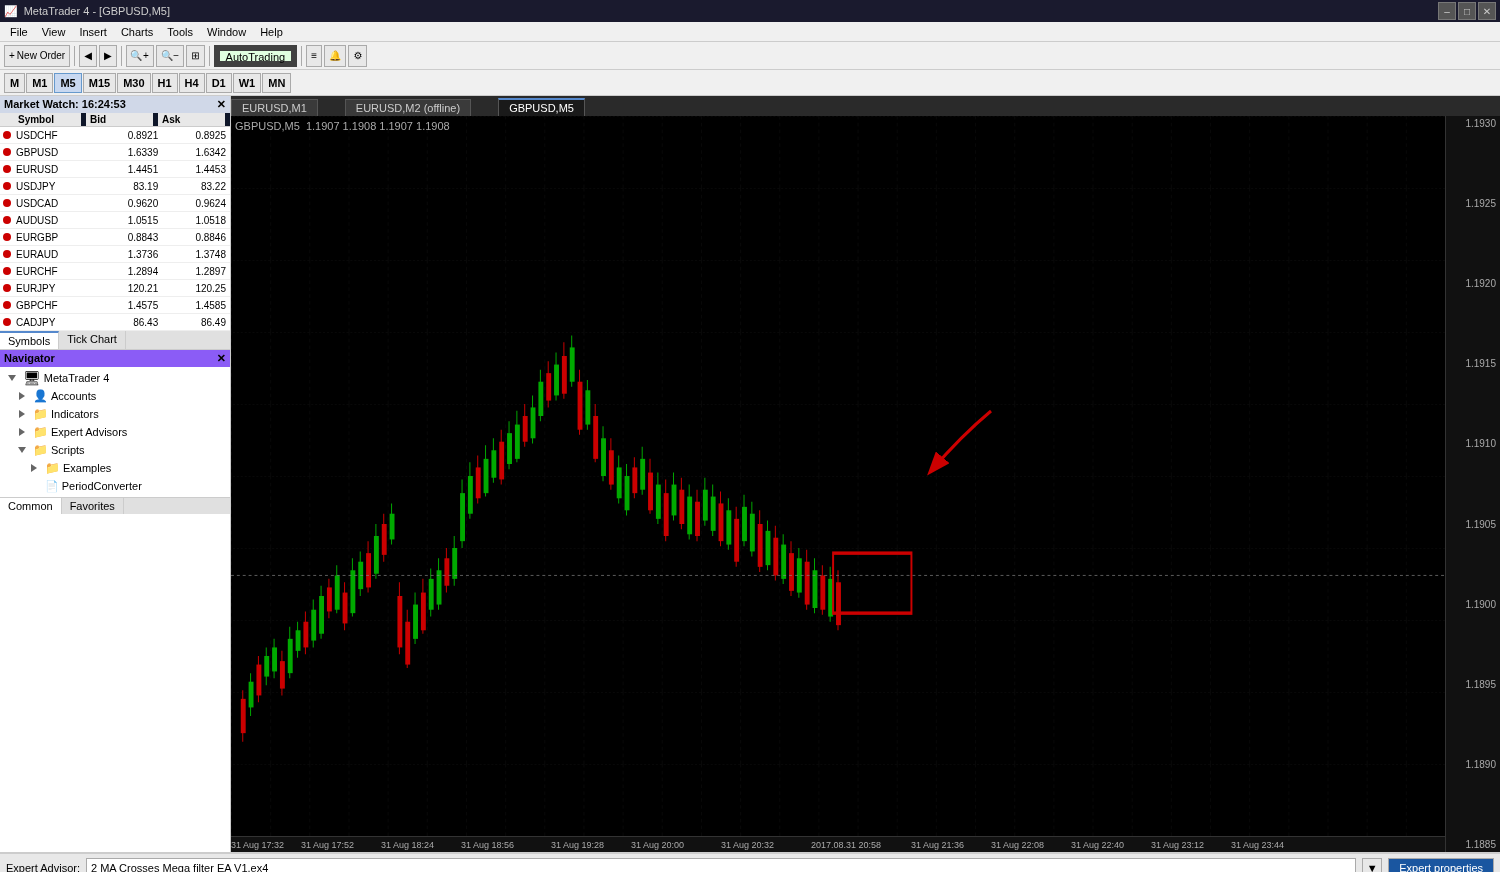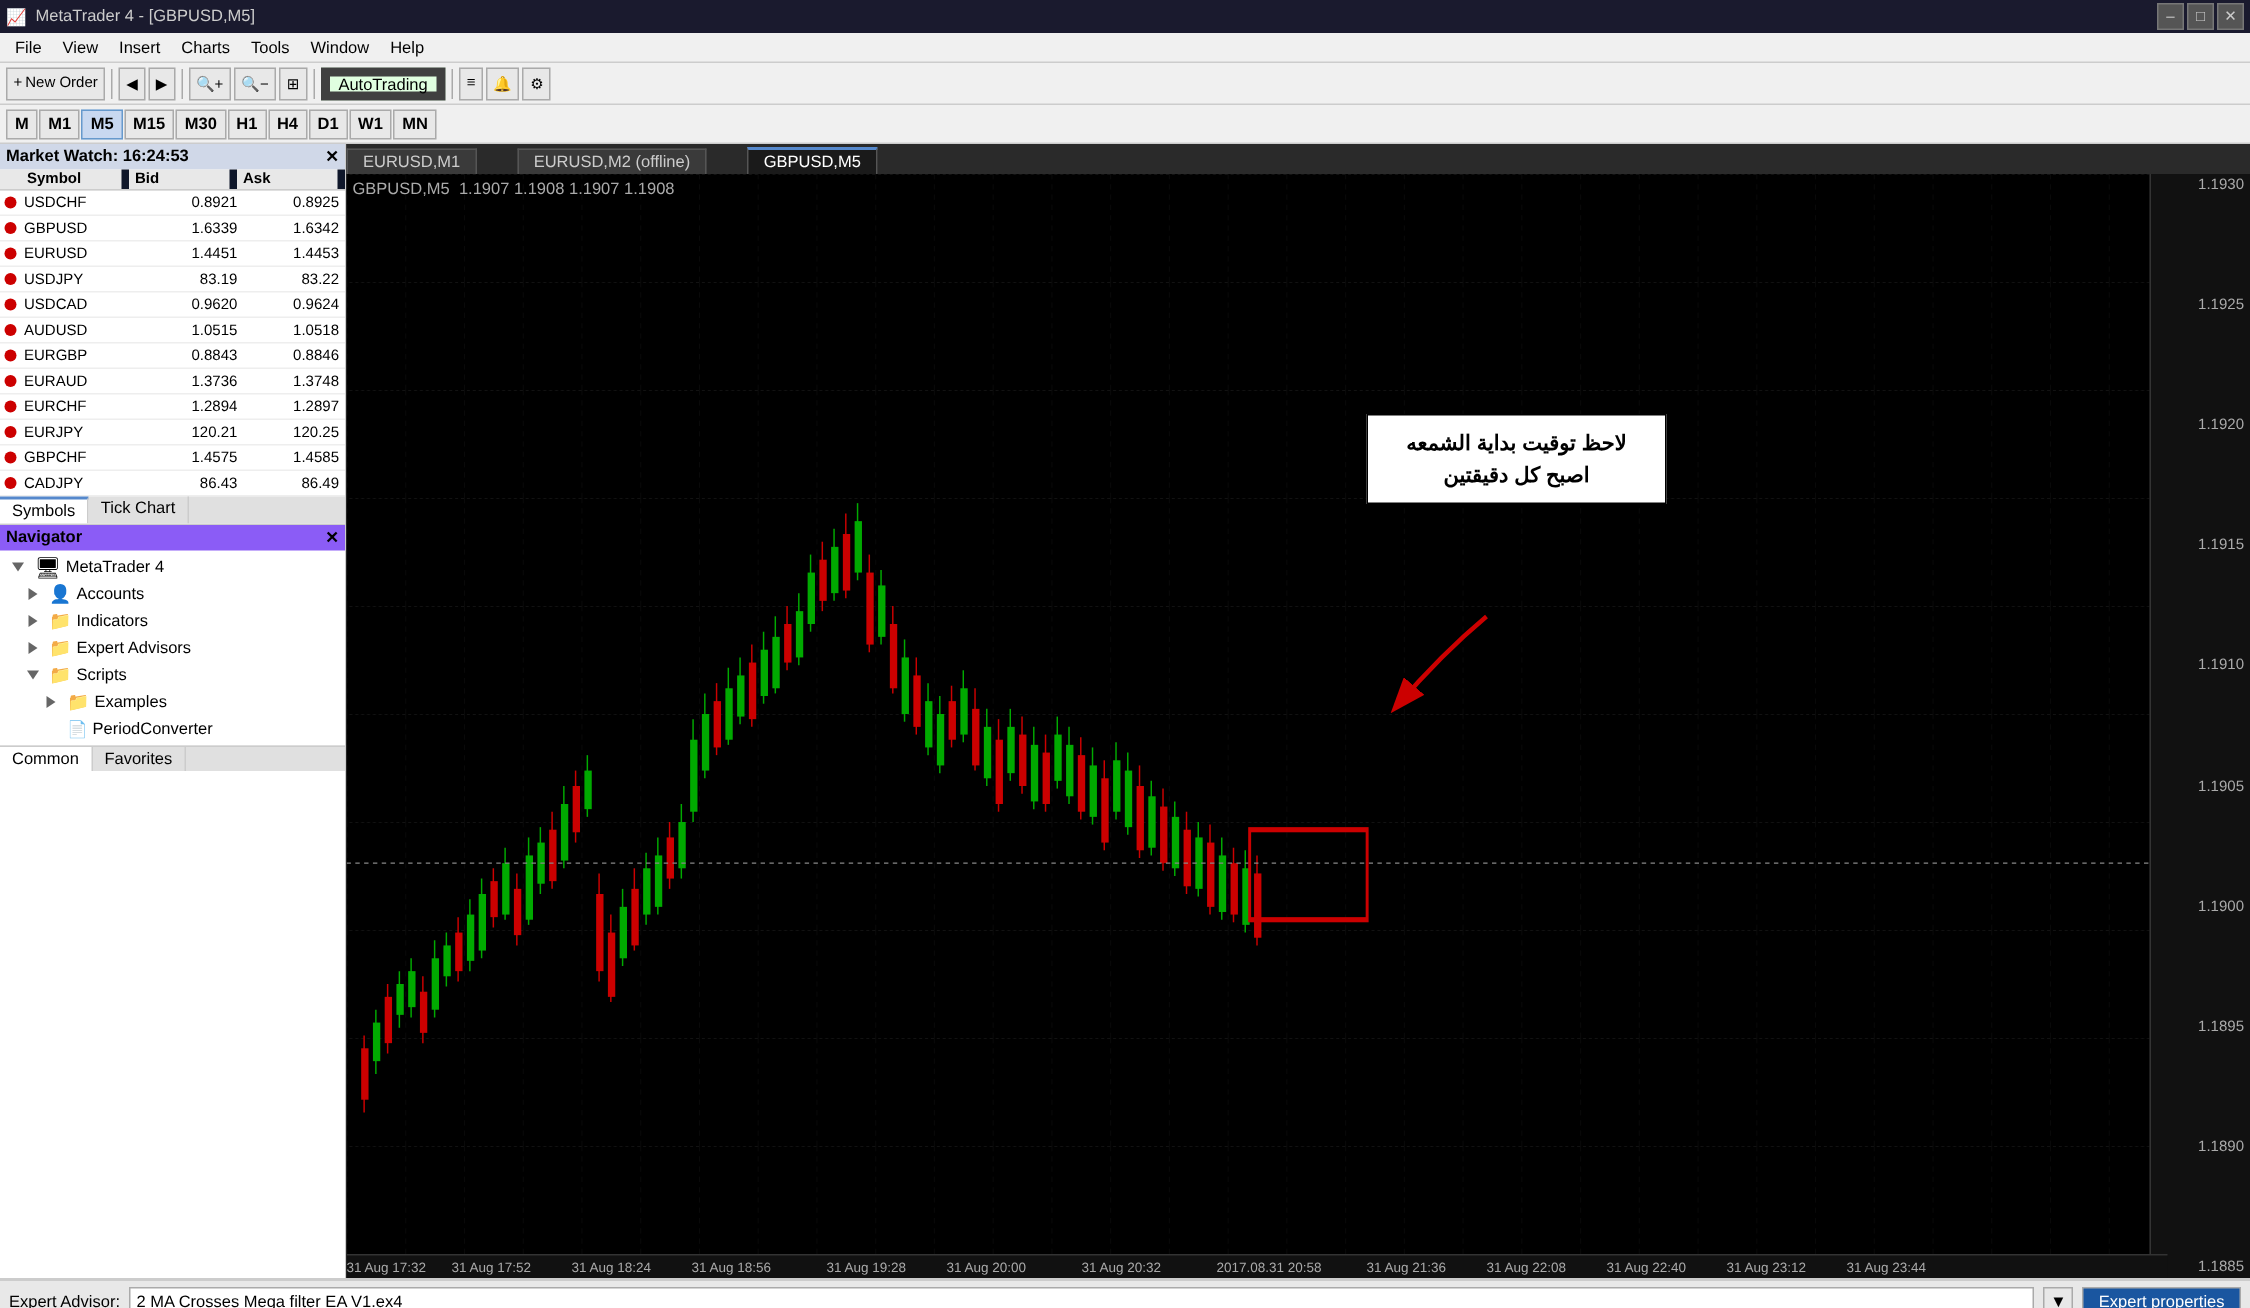--- a/index.html
+++ b/index.html
@@ -61,21 +61,21 @@
     .nav-tab { padding: 2px 8px; font-size: 11px; cursor: pointer; border-right: 1px solid #ccc; }
     .nav-tab.active { background: #fff; }
 
     
     .chart-area { flex: 1; display: flex; flex-direction: column; background: #000; }
     .chart-tabs { display: flex; align-items: flex-end; background: #2a2a2a; padding-top: 2px; gap: 25px; }
     .chart-tab { padding: 2px 10px; font-size: 11px; cursor: pointer; background: #3a3a3a; border: 1px solid #555; border-bottom: none; color: #ccc; margin-right: 2px; }
     .chart-tab.active { background: #1a1a1a; color: #fff; border-top: 2px solid #5588cc; }
     .chart-canvas { flex: 1; position: relative; background: #000; overflow: hidden; }
     .chart-title { position: absolute; top: 4px; left: 4px; color: #aaa; font-size: 11px; z-index: 10; }
-    .chart-y-axis { position: absolute; right: 0; top: 0; width: 67px; height: 100%; background: #111; border-left: 1px solid #333; display: flex; flex-direction: column; justify-content: space-between; padding: 2px 0; }
+    .chart-y-axis { position: absolute; right: 0; top: 0; width: 55px; height: 100%; background: #111; border-left: 1px solid #333; display: flex; flex-direction: column; justify-content: space-between; padding: 2px 0; }
     .y-label { color: #aaa; font-size: 10px; text-align: right; padding-right: 4px; }
     .chart-x-axis { position: absolute; bottom: 0; left: 0; right: 55px; height: 16px; background: #111; border-top: 1px solid #333; display: flex; align-items: center; }
     .x-label { color: #aaa; font-size: 9px; white-space: nowrap; position: absolute; }
 
     
     .annotation-box { position: absolute; background: #fff; border: 1px solid #000; padding: 8px 12px; font-size: 14px; font-weight: bold; color: #000; text-align: center; line-height: 1.5; z-index: 100; direction: rtl; }
 
     
     .bottom-panel { height: 232px; background: #f0f0f0; border-top: 2px solid #ccc; display: flex; flex-direction: column; }
     .bottom-ea-row { display: flex; align-items: center; padding: 4px 6px; gap: 6px; background: #e8e8e8; border-bottom: 1px solid #ccc; }
@@ -586,24 +586,20 @@
         <span class="x-label" style="left:400px">31 Aug 20:00</span>
         <span class="x-label" style="left:490px">31 Aug 20:32</span>
         <span class="x-label" style="left:580px">2017.08.31 20:58</span>
         <span class="x-label" style="left:680px">31 Aug 21:36</span>
         <span class="x-label" style="left:760px">31 Aug 22:08</span>
         <span class="x-label" style="left:840px">31 Aug 22:40</span>
         <span class="x-label" style="left:920px">31 Aug 23:12</span>
         <span class="x-label" style="left:1000px">31 Aug 23:44</span>
       </div>
 
-      <div class="annotation-box" style="top: 160px; left: 680px; width: 200px;">
-        <div>لاحظ توقيت بداية الشمعه</div>
-        <div>اصبح كل دقيقتين</div>
-      </div>
 
       <svg style="position:absolute;top:290px;left:680px;width:120px;height:80px;z-index:99;overflow:visible;">
         <defs>
           <marker id="arrowhead" markerWidth="8" markerHeight="6" refX="6" refY="3" orient="auto">
             <polygon points="0 0, 8 3, 0 6" fill="#cc0000"></polygon>
           </marker>
         </defs>
         <path d="M 80 5 Q 50 30 20 65" stroke="#cc0000" stroke-width="3" fill="none" marker-end="url(#arrowhead)"></path>
       </svg>
     </div>

